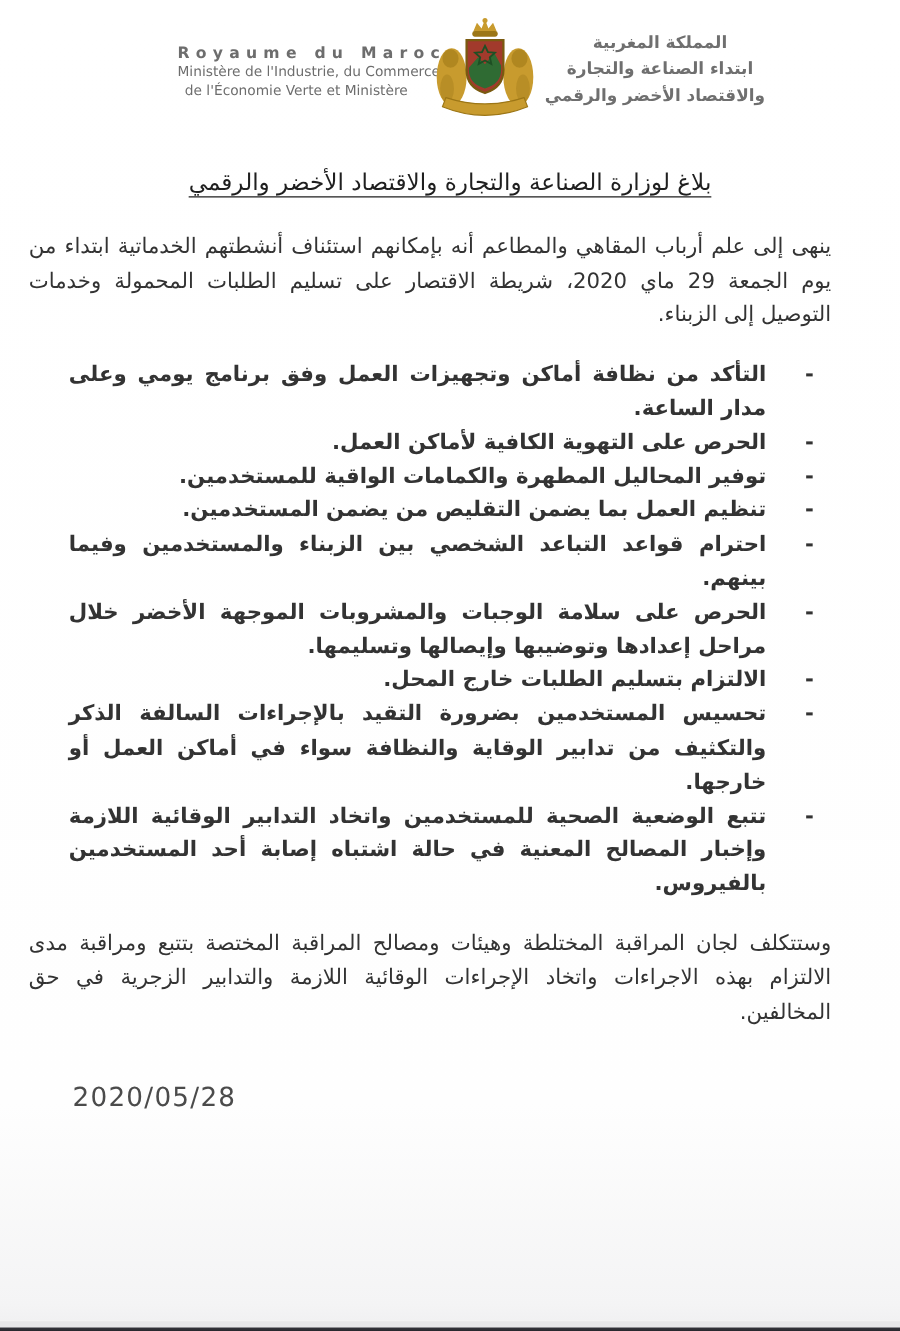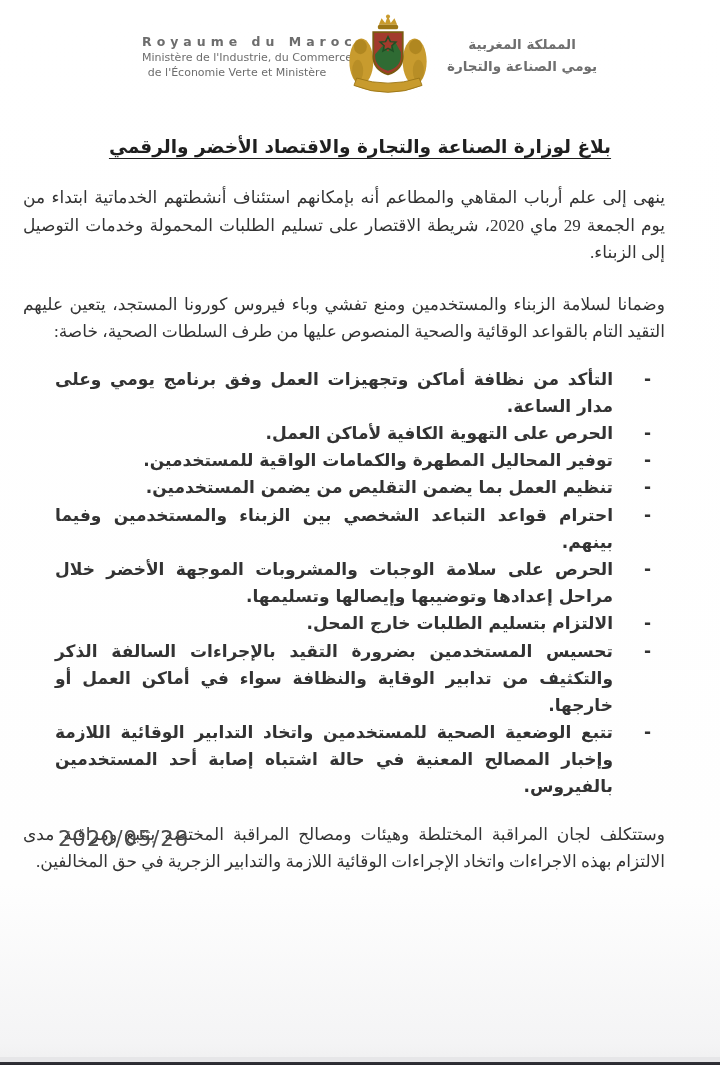--- a/index.html
+++ b/index.html
@@ -21,47 +21,47 @@
   .fr-block{width:190px;text-align:center;color:#6d6d6d;}
   .fr-line1{font-size:12.5px;font-weight:600;letter-spacing:5px;white-space:nowrap;}
   .fr-line2,.fr-line3{font-size:11px;margin-top:2px;white-space:nowrap;}
   .ar-block{width:168px;text-align:center;color:#6f6f6f;direction:rtl;}
   .ar-line{font-size:13.5px;line-height:1.6;white-space:nowrap;font-weight:bold;}
   .emblem{width:92px;height:92px;flex:0 0 auto;}
   
   .title{
     margin:34px 55px 0 55px;
     text-align:center;direction:rtl;
-    font-size:18.5px;font-weight:bold;color:#1f1f1f;
+    font-size:18.5px;font-weight:normal;color:#1f1f1f;
     text-decoration:underline;
     text-underline-offset:5px;
   }
   
   .para{
     margin:27px 55px 0 23px;
     direction:rtl;text-align:justify;
-    font-size:17px;line-height:1.62;color:#333;font-family:Liberation Serif, serif;
+    font-size:17px;line-height:1.62;color:#333;
   }
   .para.conditions{margin-top:24px;}
   .para.closing{margin-top:20px;}
   
   .bullets{
     list-style:none;direction:rtl;
     margin:20px 55px 0 55px;padding:0;
     font-size:17px;line-height:1.6;color:#333;
   }
   .bullets li{position:relative;padding-right:52px;margin:0;}
   .bullets .dash{
     position:absolute;right:14px;top:0;
     font-weight:bold;color:#333;
   }
   .bullets .btext{display:block;text-align:justify;font-weight:bold;}
   
   .date{
-    position:absolute;left:58px;top:817px;
+    position:absolute;left:58px;top:856px;
     direction:ltr;font-size:21px;color:#4b4b4b;letter-spacing:1px;text-align:center;
   }
   
   .edge-light{
     position:absolute;left:0;right:0;bottom:13px;height:5px;
     background:#e6e6e8;
   }
   .edge-dark{
     position:absolute;left:0;right:0;bottom:0;height:13px;
     background:linear-gradient(180deg,#33333a 0%,#17171b 55%,#222227 100%);
@@ -96,29 +96,29 @@
         <path d="M34,24 h32 v26 q0,15 -16,20 q-16,-5 -16,-20 z" stroke="#7a5a10" stroke-width="2" fill="#a23a2c"></path>
         <path d="M36,48 l8,-9 6,6 8,-10 6,11 v4 q0,12 -14,16 q-14,-4 -14,-16 z" fill="#2f6b33"></path>
         <path d="M50,29 l2.6,5.4 6,.5 -4.4,4 1.3,5.8 -5.5,-3 -5.5,3 1.3,-5.8 -4.4,-4 6,-.5 z" fill="none" stroke="#1e4f24" stroke-width="1.6"></path>
 
         <path d="M13,82 q37,15 74,0 l-3,-8 q-34,11 -68,0 z" stroke="#9c7616" stroke-width="1" fill="#c89b2e"></path>
       </svg>
     </div>
 
     <div class="ar-block">
       <div class="ar-line">المملكة المغربية</div>
-      <div class="ar-line">يومي الصناعة والتجارة</div>
+      <div class="ar-line">ابتداء الصناعة والتجارة</div>
+      <div class="ar-line">والاقتصاد الأخضر والرقمي</div>
     </div>
   </header>
 
   <h1 class="title">بلاغ لوزارة الصناعة والتجارة والاقتصاد الأخضر والرقمي</h1>
 
   <p class="para intro">ينهى إلى علم أرباب المقاهي والمطاعم أنه بإمكانهم استئناف أنشطتهم الخدماتية ابتداء من يوم الجمعة 29 ماي 2020، شريطة الاقتصار على تسليم الطلبات المحمولة وخدمات التوصيل إلى الزبناء.</p>
 
-  <p class="para conditions">وضمانا لسلامة الزبناء والمستخدمين ومنع تفشي وباء فيروس كورونا المستجد، يتعين عليهم التقيد التام بالقواعد الوقائية والصحية المنصوص عليها من طرف السلطات الصحية، خاصة:</p>
 
   <ul class="bullets">
     <li>
         <span class="dash">-</span>
         <span class="btext">التأكد من نظافة أماكن وتجهيزات العمل وفق برنامج يومي وعلى مدار الساعة.</span>
       </li>
     <li>
         <span class="dash">-</span>
         <span class="btext">الحرص على التهوية الكافية لأماكن العمل.</span>
       </li>

